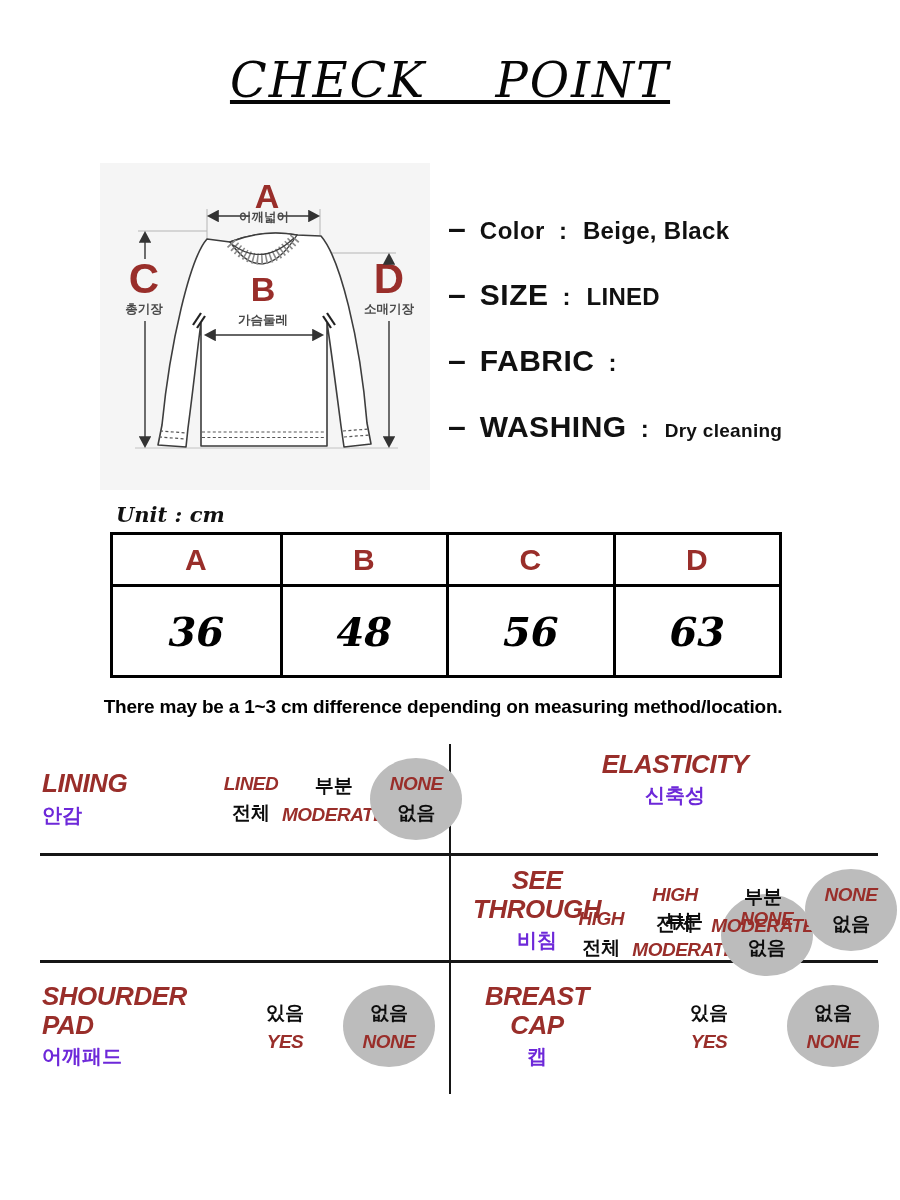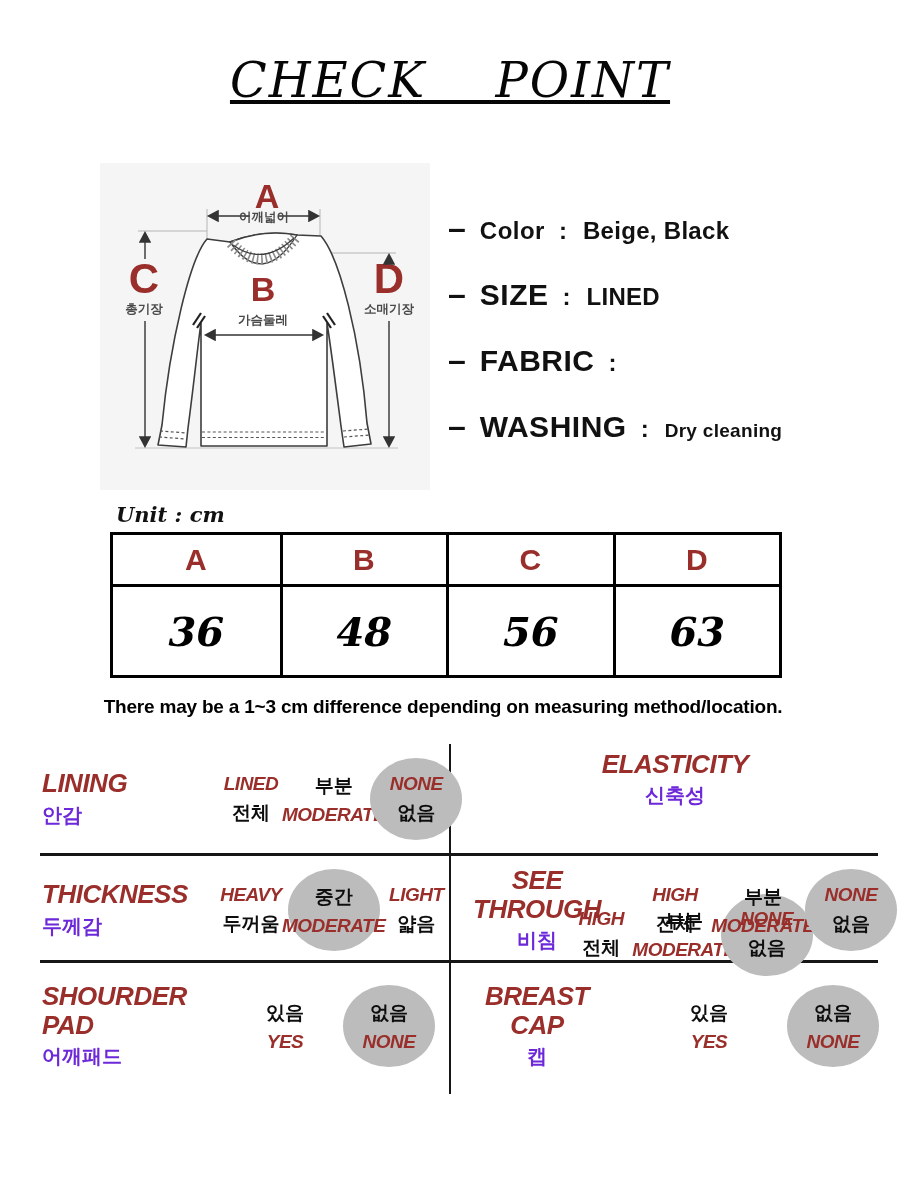--- a/index.html
+++ b/index.html
@@ -234,40 +234,20 @@
         <span class="ko">부분</span>
         <span class="en">MODERATE</span>
       </div>
       <div class="opt selected">
         <span class="en">NONE</span>
         <span class="ko">없음</span>
       </div>
     </div>
   </div>
 
-  <div class="attr-cell c-r2l">
-    <div class="attr-title">
-      <div class="en">THICKNESS</div>
-      <div class="ko">두께감</div>
-    </div>
-    <div class="opts">
-      <div class="opt">
-        <span class="en">HEAVY</span>
-        <span class="ko">두꺼움</span>
-      </div>
-      <div class="opt selected">
-        <span class="ko">중간</span>
-        <span class="en">MODERATE</span>
-      </div>
-      <div class="opt">
-        <span class="en">LIGHT</span>
-        <span class="ko">얇음</span>
-      </div>
-    </div>
-  </div>
 
   <div class="attr-cell c-r2r right-col">
     <div class="attr-title">
       <div class="en">SEE
 THROUGH</div>
       <div class="ko">비침</div>
     </div>
     <div class="opts">
       <div class="opt">
         <span class="en">HIGH</span>

